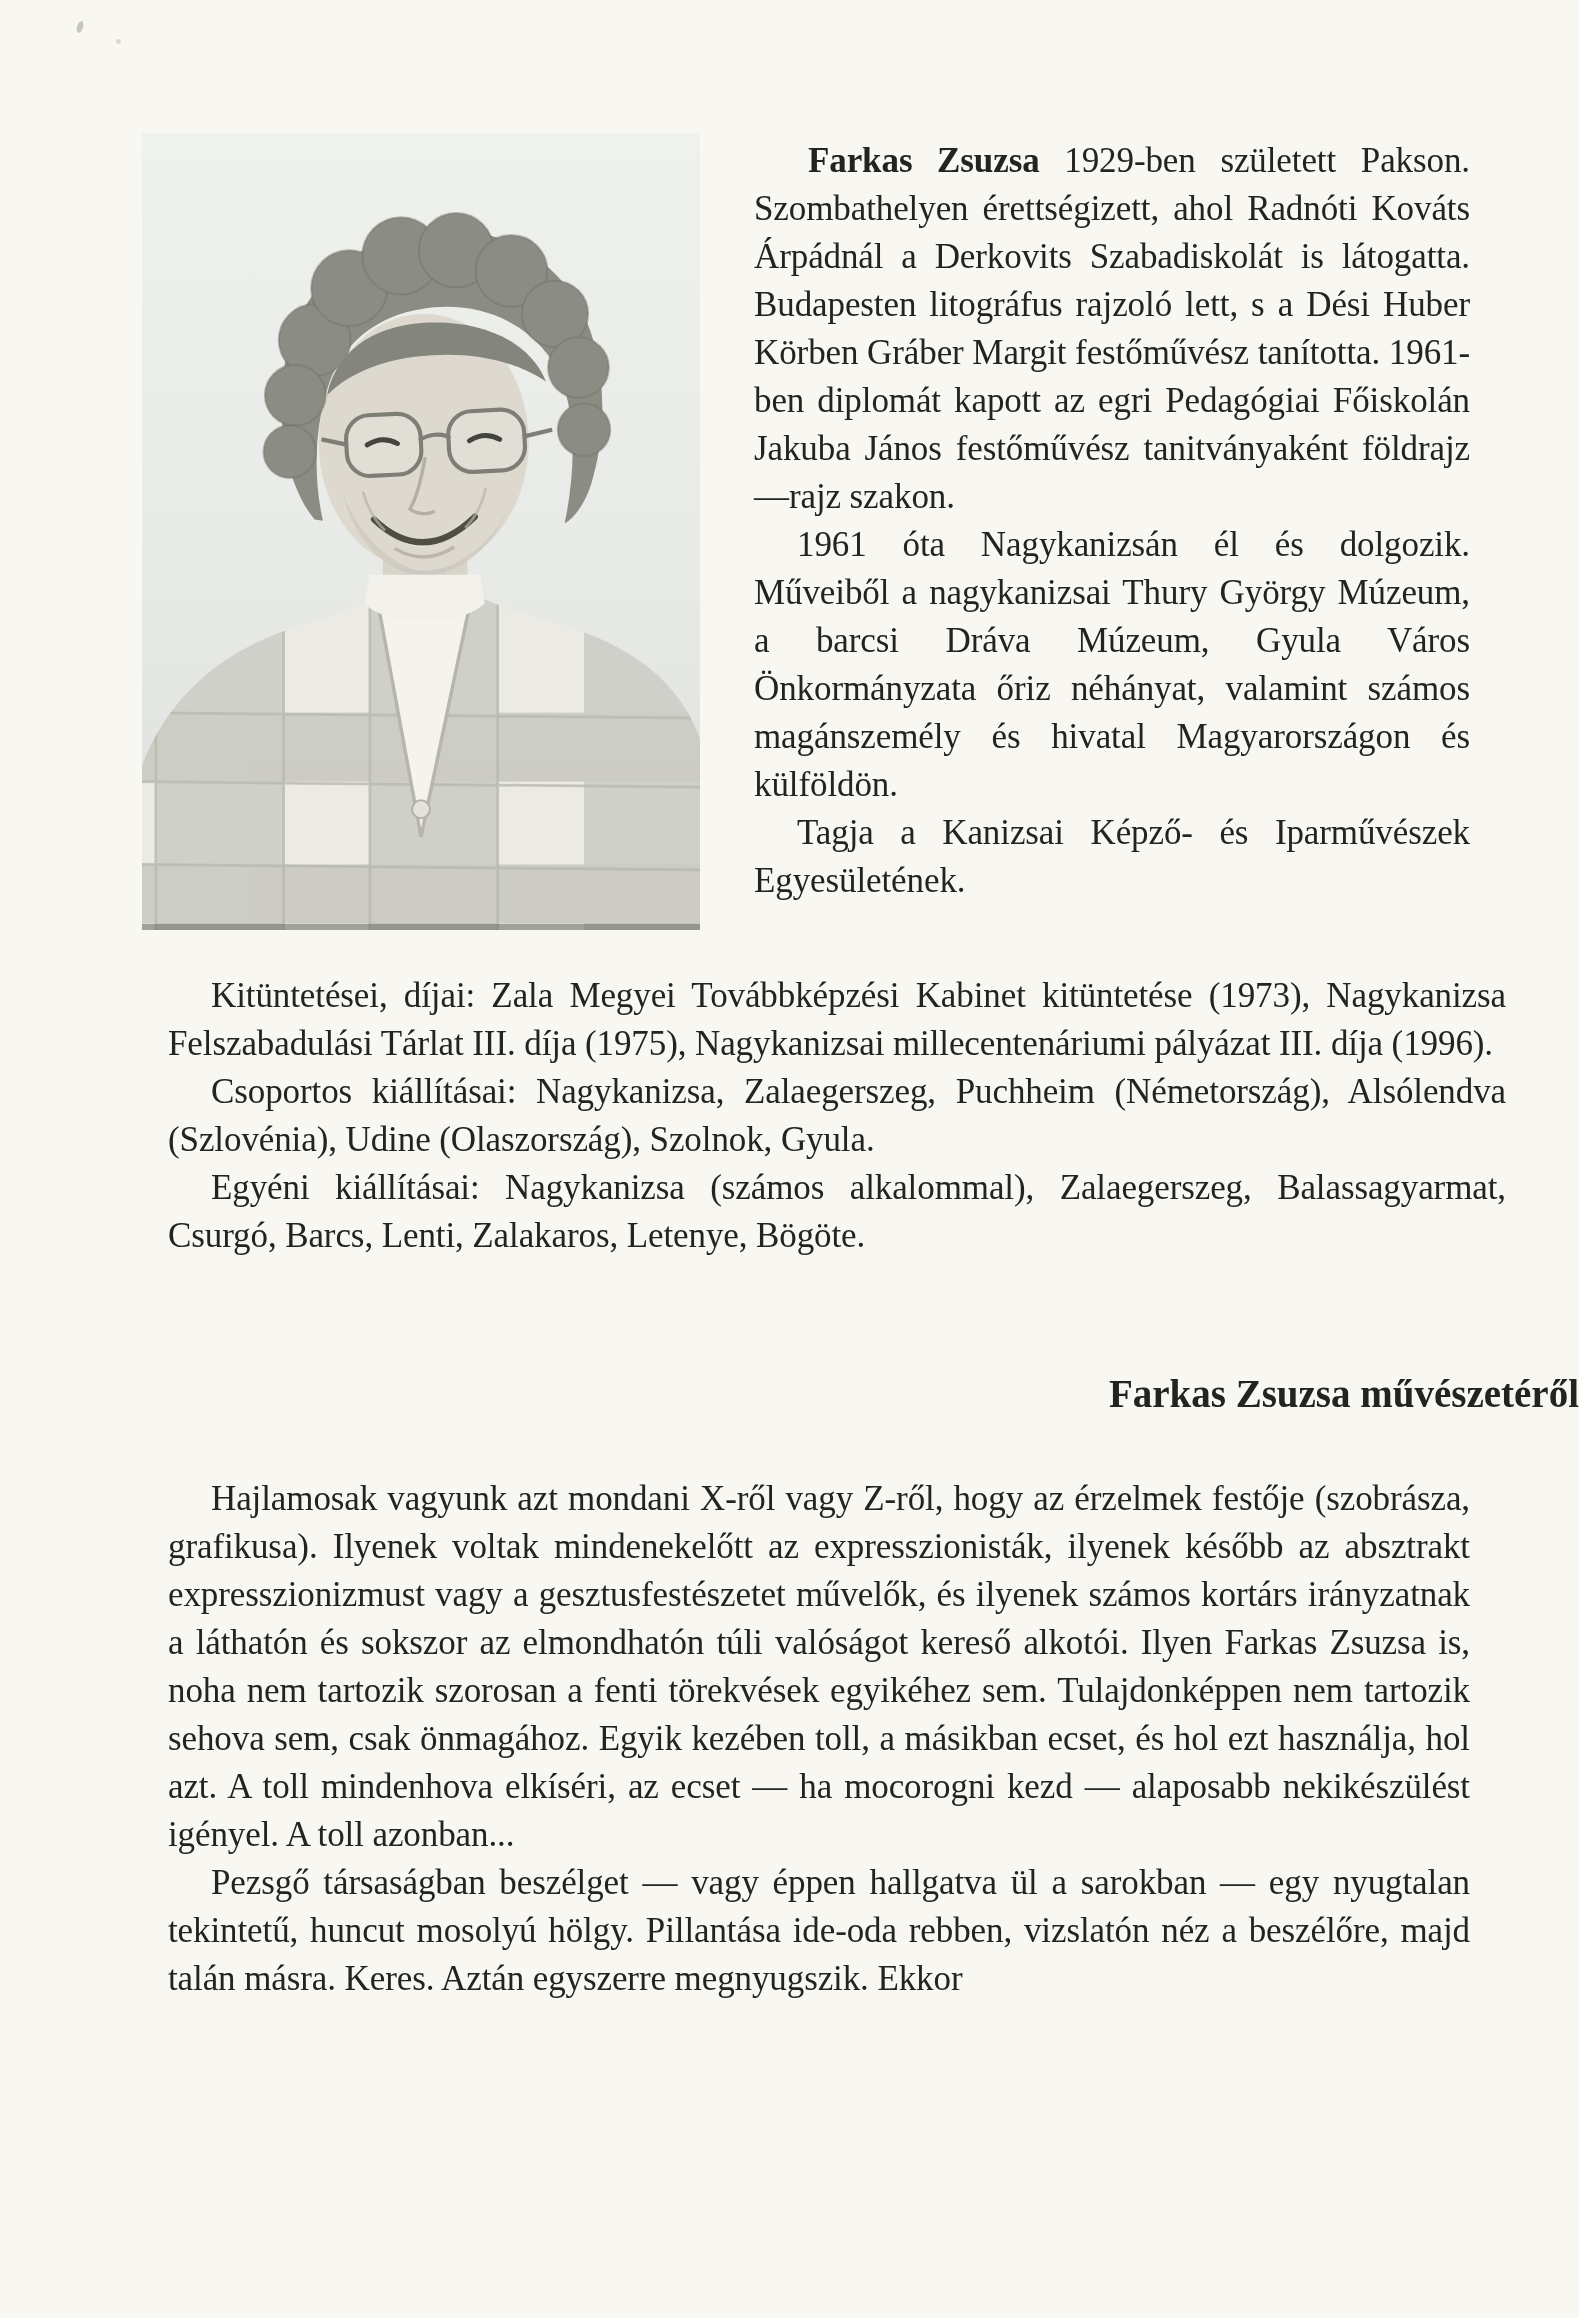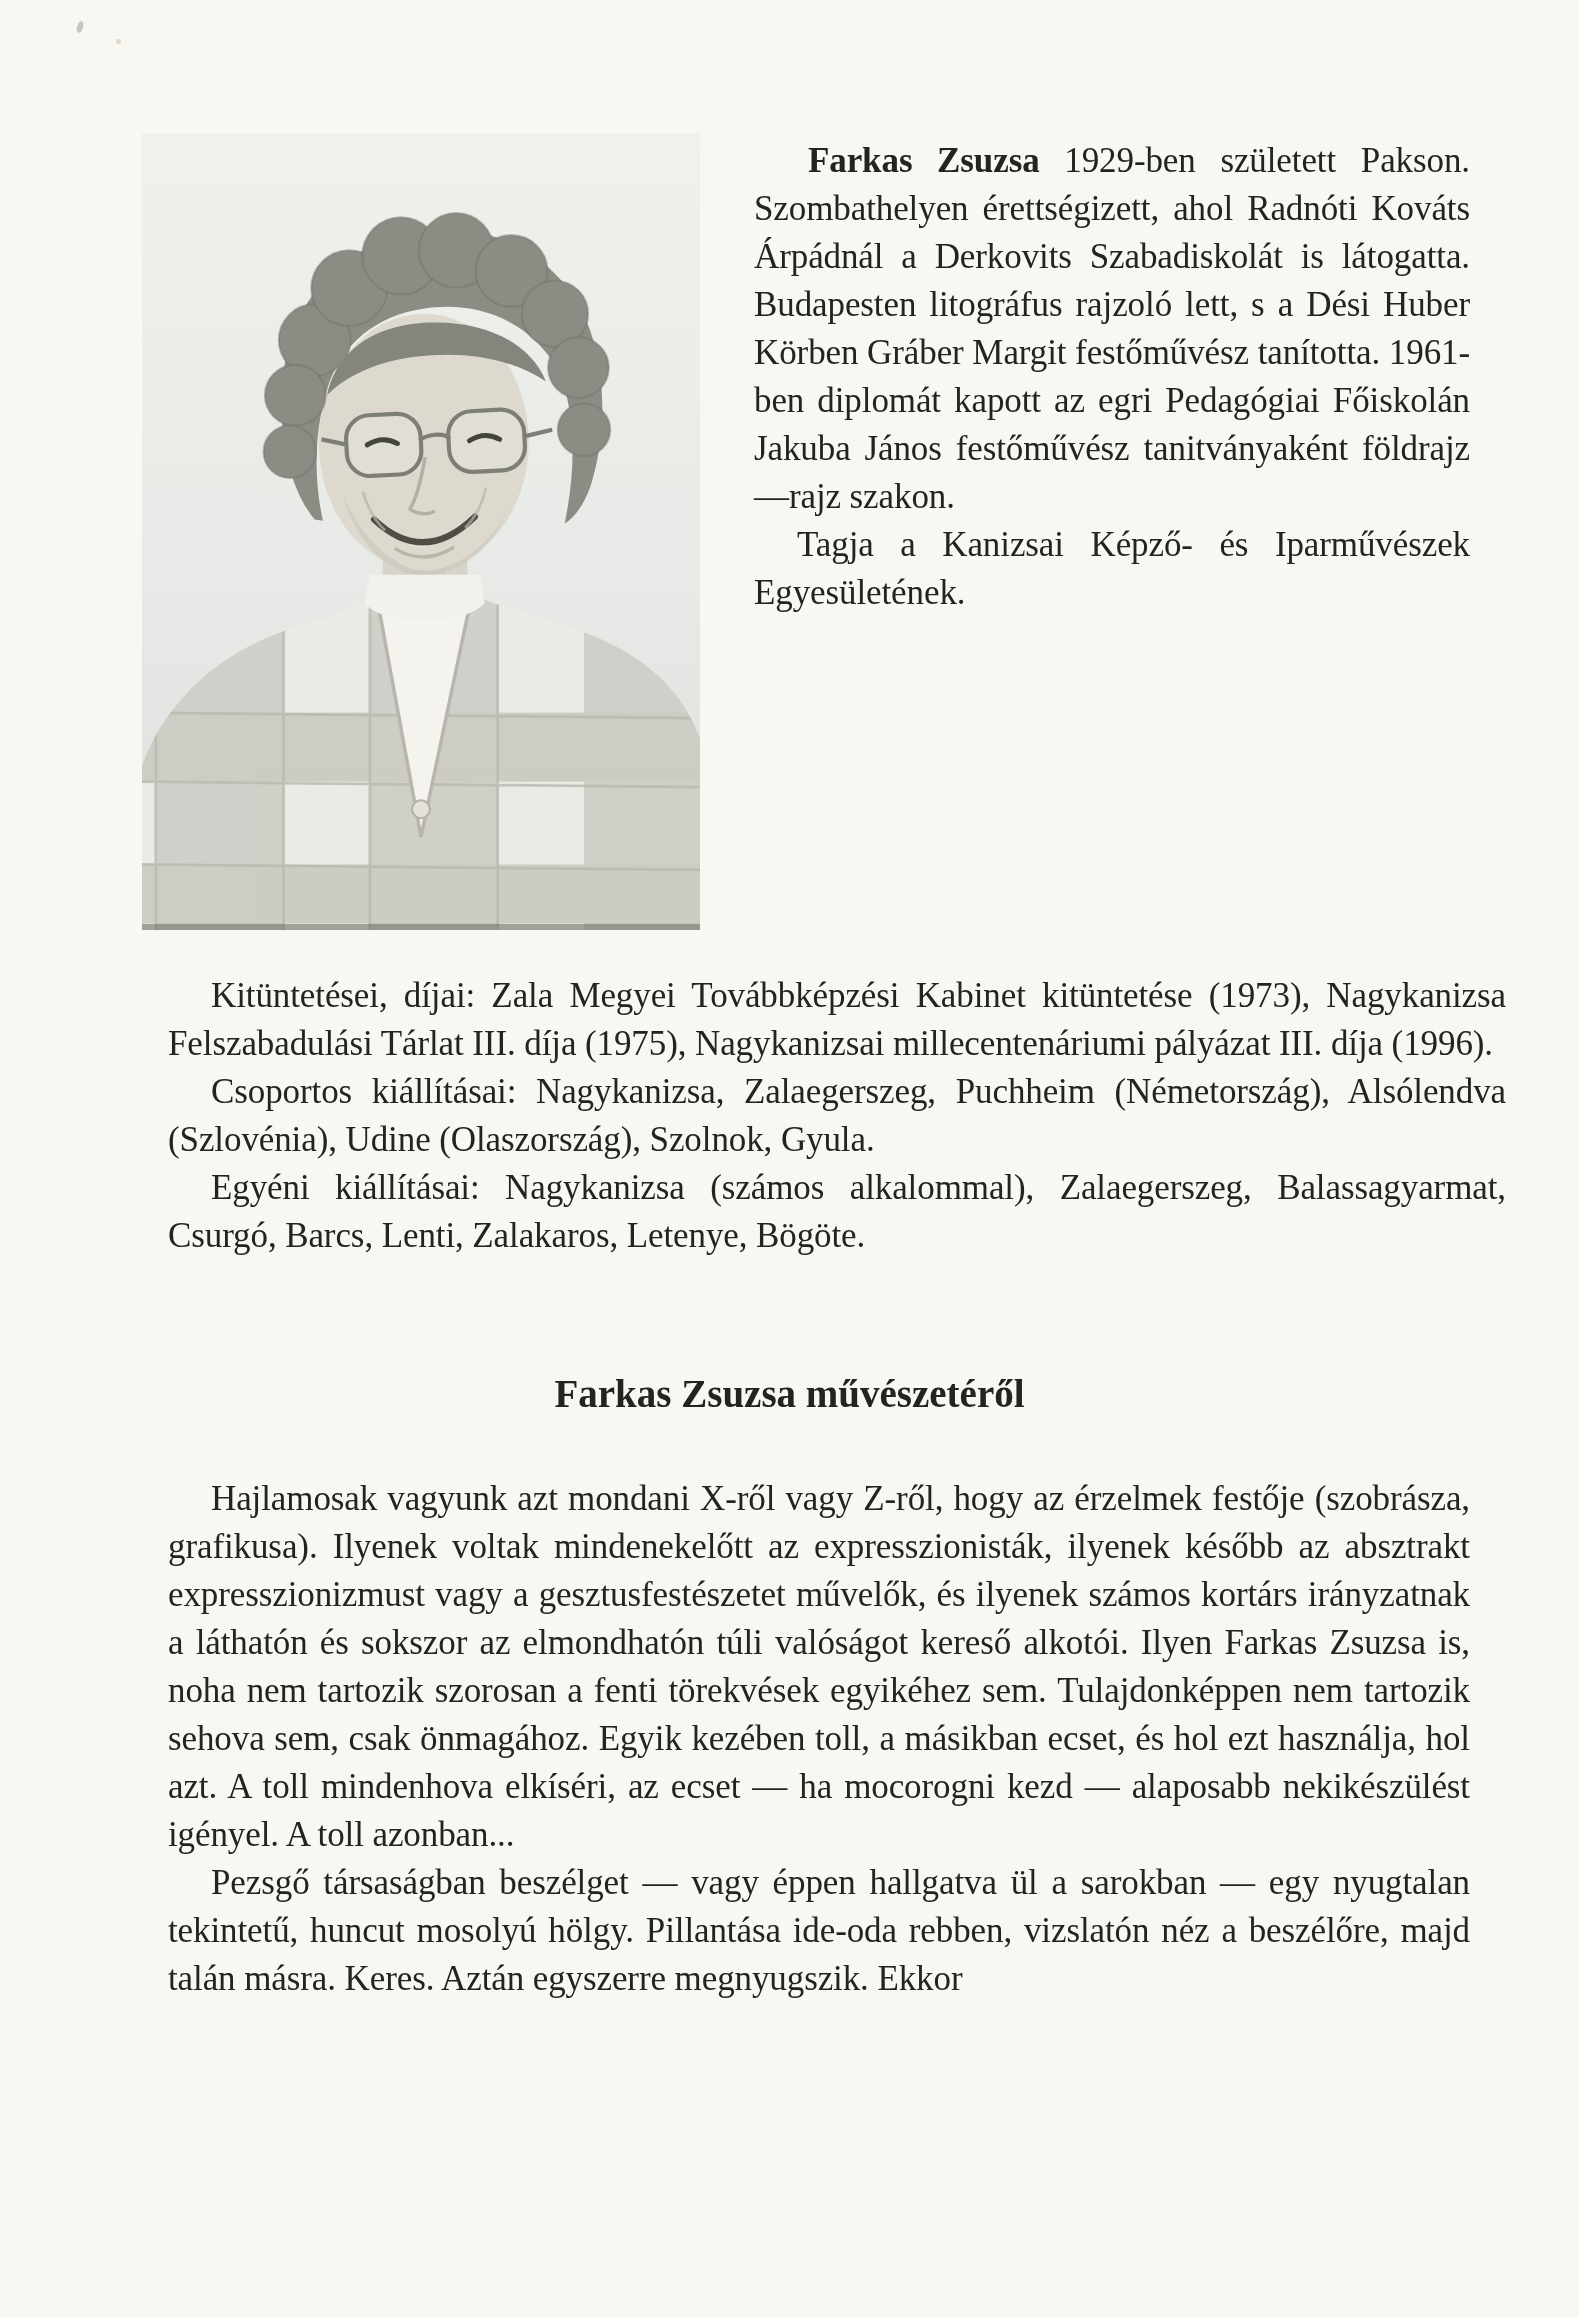--- a/index.html
+++ b/index.html
@@ -45,21 +45,21 @@
     background: #e6e8e4;
   }
   .photo svg { display: block; width: 100%; height: 100%; }
   .bio-text { flex: 1; min-height: 799px; padding-top: 4.1px; }
   .bio-text .para.first { text-indent: 54px; }
 
   .bio-lists { padding: 36px 73px 0 168px; }
 
   .essay-heading {
     margin: 112px 0 0 0;
-    text-align: center;
+    text-align: right;
     font-size: 39px;
     line-height: 44px;
     font-weight: bold;
     letter-spacing: 0;
   }
   .essay { padding: 59px 109px 0 168px; }
 </style>
 </head>
 <body>
 
@@ -144,20 +144,21 @@
         <path d="M366 602 Q 408 628 452 600" stroke="#b3aba0" stroke-width="5" fill="none" opacity="0.8"></path>
         <path d="M320 520 Q 330 555 352 576" stroke="#b9b2a7" stroke-width="4" fill="none" opacity="0.7"></path>
         <path d="M498 514 Q 490 550 468 572" stroke="#b9b2a7" stroke-width="4" fill="none" opacity="0.7"></path>
 
         <rect x="0" y="1146" width="808" height="9" fill="#6e6f67" opacity="0.6"></rect>
       </svg>
     </figure>
 
     <div class="bio-text">
       <p class="para first"><strong>Farkas Zsuzsa</strong><span> 1929-ben született Pakson. Szombathelyen érettségizett, ahol Radnóti Kováts Árpádnál a Derkovits Szabadiskolát is látogatta. Budapesten litográfus rajzoló lett, s a Dési Huber Körben Gráber Margit festőművész tanította. 1961-ben diplomát kapott az egri Pedagógiai Főiskolán Jakuba János festőművész tanitványaként földrajz—rajz szakon.</span></p>
+      <p class="para">1961 óta Nagykanizsán él és dolgozik. Műveiből a nagykanizsai Thury György Múzeum, a barcsi Dráva Múzeum, Gyula Város Önkormányzata őriz néhányat, valamint számos magánszemély és hivatal Magyarországon és külföldön.</p>
       <p class="para">Tagja a Kanizsai Képző- és Iparművészek Egyesületének.</p>
     </div>
   </section>
 
   <section class="bio-lists">
     <p class="para">Kitüntetései, díjai: Zala Megyei Továbbképzési Kabinet kitüntetése (1973), Nagykanizsa Felszabadulási Tárlat III. díja (1975), Nagykanizsai millecentenáriumi pályázat III. díja (1996).</p>
     <p class="para">Csoportos kiállításai: Nagykanizsa, Zalaegerszeg, Puchheim (Németország), Alsólendva (Szlovénia), Udine (Olaszország), Szolnok, Gyula.</p>
     <p class="para">Egyéni kiállításai: Nagykanizsa (számos alkalommal), Zalaegerszeg, Balassagyarmat, Csurgó, Barcs, Lenti, Zalakaros, Letenye, Bögöte.</p>
   </section>
 

